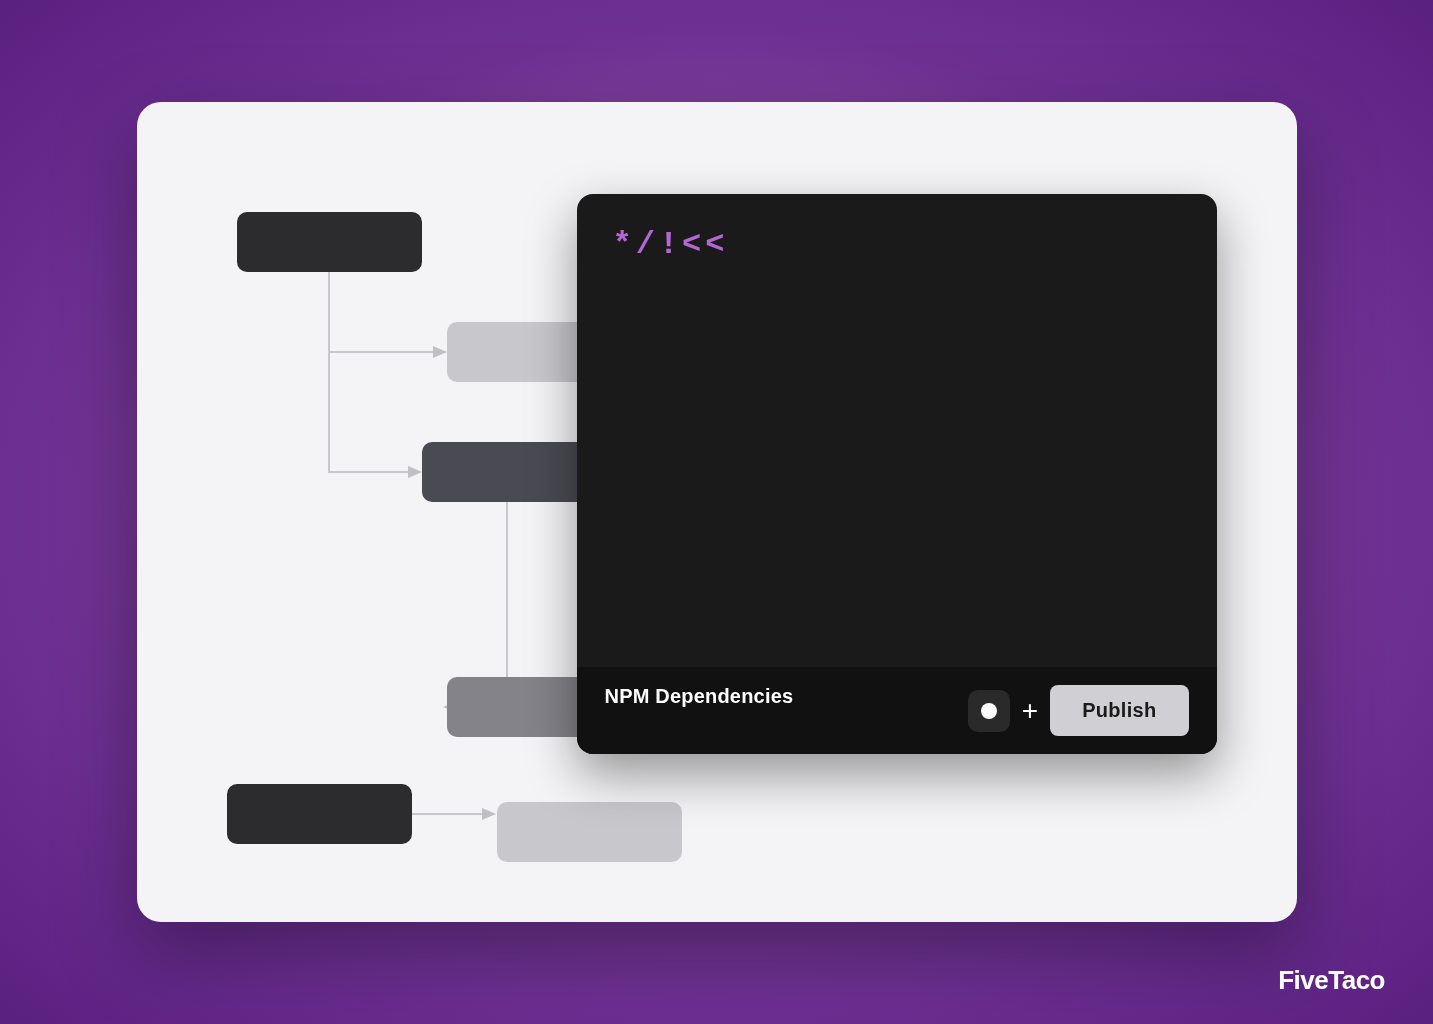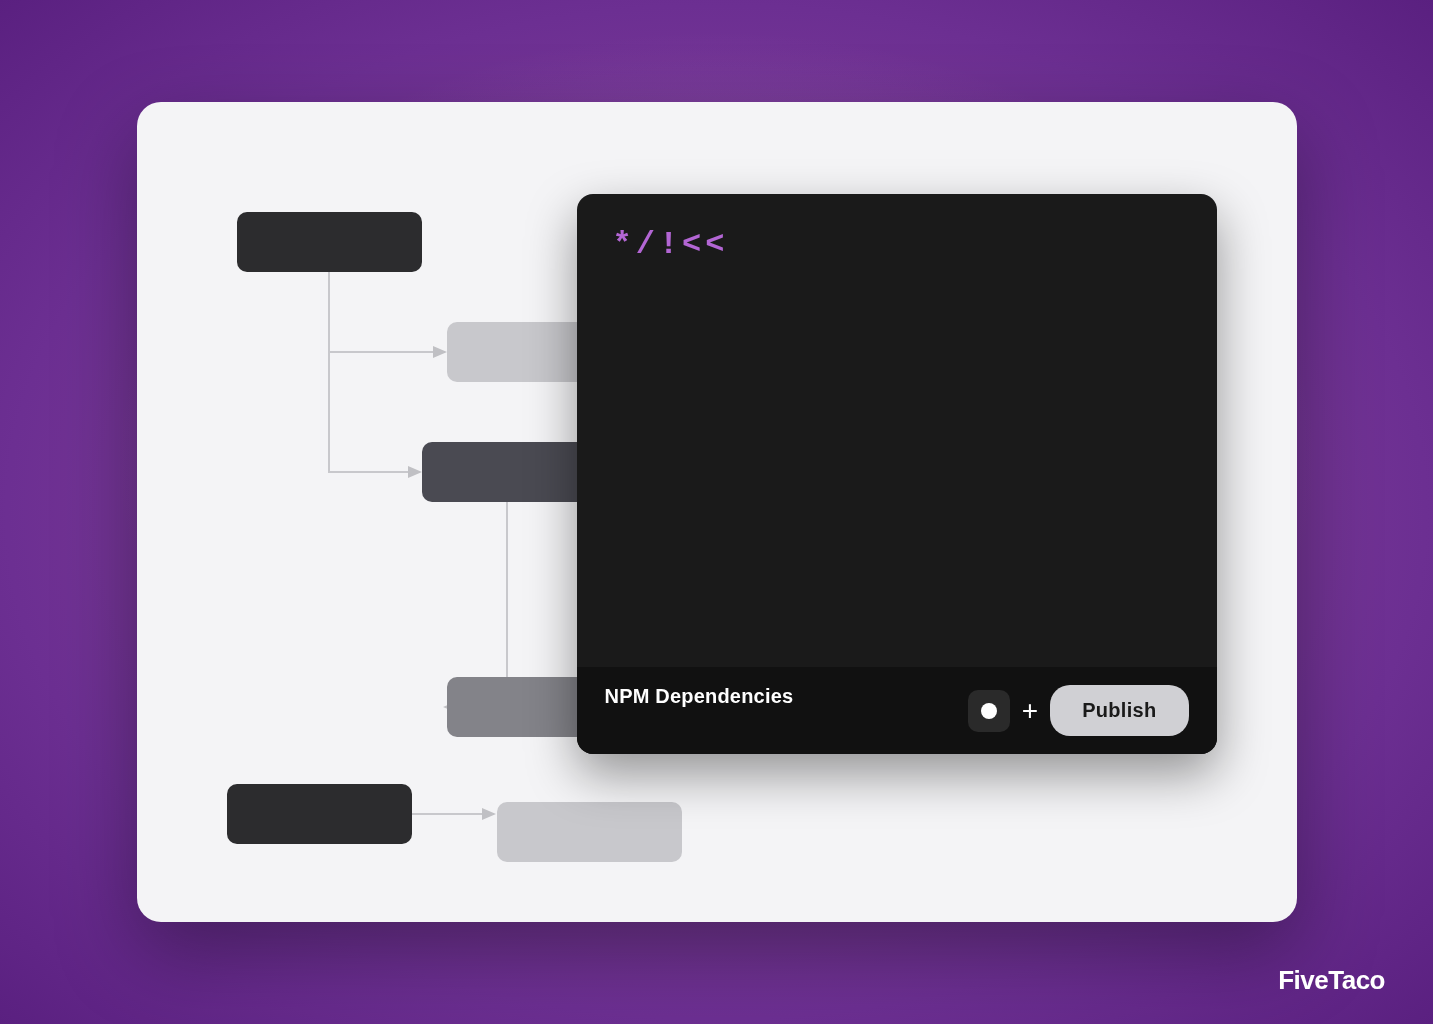--- a/index.html
+++ b/index.html
@@ -168,21 +168,21 @@
       font-size: 28px;
       font-weight: 300;
       cursor: pointer;
       line-height: 1;
     }
 
     .publish-btn {
       background: #d0d0d4;
       color: #1a1a1a;
       border: none;
-      border-radius: 20px;
+      border-radius: 8px;
       padding: 14px 32px;
       font-size: 20px;
       font-weight: 700;
       cursor: pointer;
       letter-spacing: 0.3px;
     }
 
     
     .branding {
       position: absolute;

